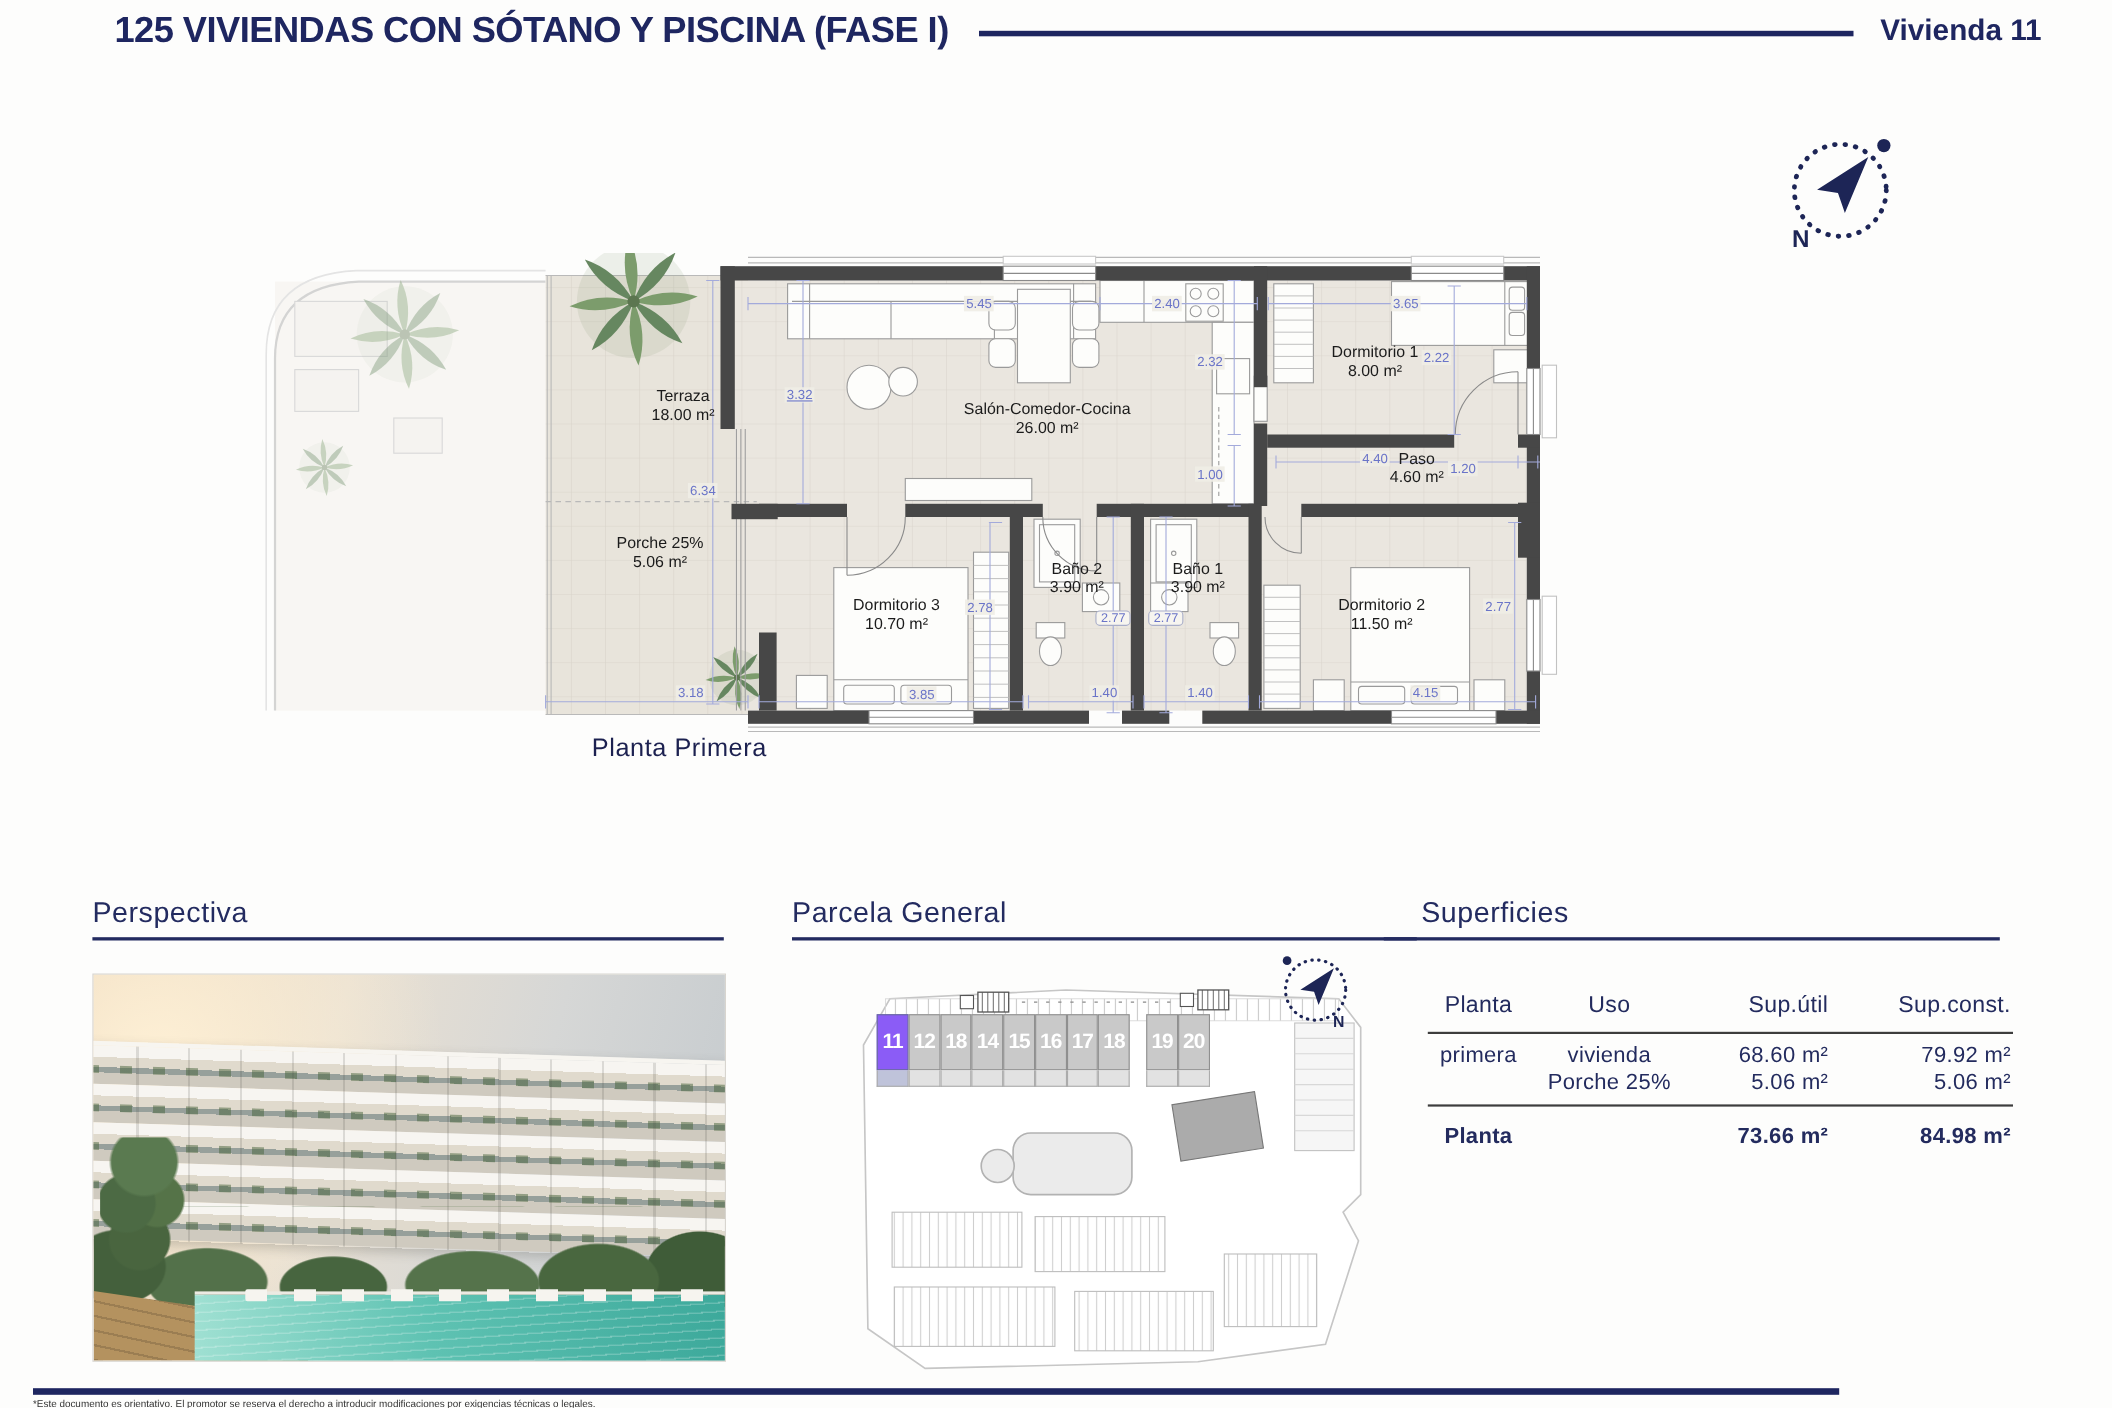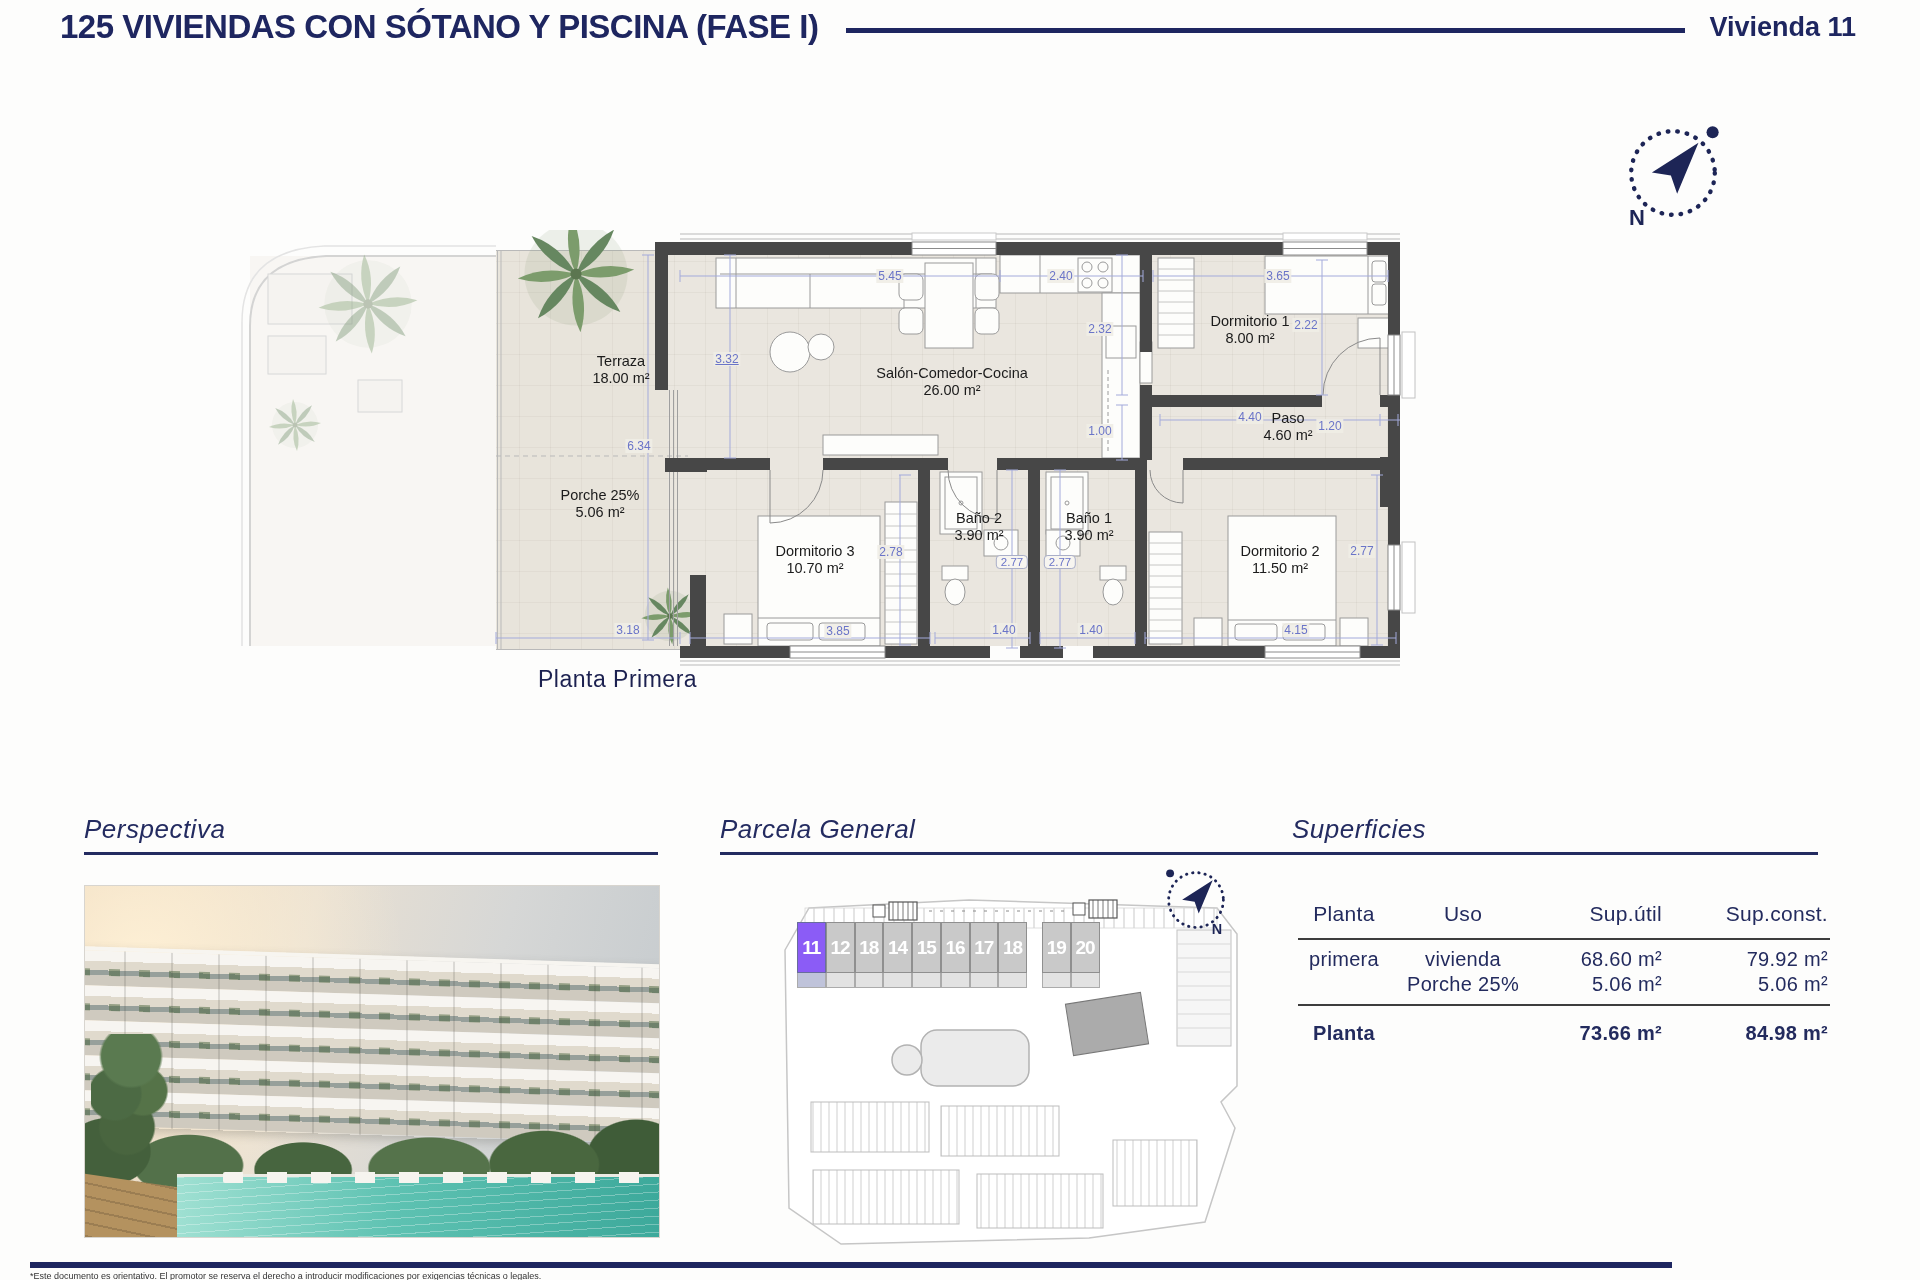--- a/index.html
+++ b/index.html
@@ -2,40 +2,40 @@
 <html><head>
 <meta charset="utf-8">
 <title>Plano Vivienda</title>
 <style>
   html,body{margin:0;padding:0;}
   body{background:#ffffff;font-family:"Liberation Sans",sans-serif;}
   .page{position:relative;width:1920px;height:1280px;background:#fdfdfc;overflow:hidden;color:#1f1f1f;}
 
   
   .header{position:absolute;left:60px;right:64px;top:8px;display:flex;align-items:center;}
-  .page-title{font-size:33px;font-weight:bold;color:#1e2660;letter-spacing:-0.5px;white-space:nowrap;}
+  .page-title{font-size:33px;font-weight:bold;color:#1e2660;letter-spacing:-0.5px;white-space:nowrap;margin-left:44px;}
   .hline{flex:1;height:5px;background:#1e2660;margin:6px 24px 0 28px;}
   .unit-label{font-size:27px;font-weight:bold;color:#1e2660;white-space:nowrap;}
 
   
   .compass{display:block;}
   .compass-header{position:absolute;left:1618px;top:118px;width:110px;height:110px;}
   .compass-parcela{position:absolute;left:440px;top:50px;width:72px;height:72px;}
 
   
   .fp{position:absolute;left:240px;top:230px;width:1210px;height:466px;}
   .fp svg{position:absolute;left:0;top:0;}
   #fp-labels{position:absolute;left:0;top:0;width:1210px;height:450px;pointer-events:none;}
   .room-label{position:absolute;transform:translate(-50%,-50%);text-align:center;font-size:14.5px;line-height:1.2;color:#1b1b1b;white-space:nowrap;}
   .dim{position:absolute;transform:translate(-50%,-50%);font-size:12px;color:#6a74c8;background:rgba(240,237,230,0.9);padding:0 2px;white-space:nowrap;}
   .dim.boxed{border:1px solid #a9aec9;background:#f7f5f0;border-radius:4px;font-size:11.5px;padding:0 4px;}
   .fp-caption{position:absolute;left:298px;top:436px;font-size:23px;color:#1c2150;letter-spacing:0.5px;}
 
   
-  .section-heading{position:absolute;left:0;top:0;font-size:26px;color:#232b60;letter-spacing:0.5px;font-style:italic;}
+  .section-heading{position:absolute;left:0;top:0;font-size:26px;color:#232b60;letter-spacing:0.5px;}
   .section-underline{position:absolute;left:0;top:38px;height:3px;background:#232b60;}
   .sec-perspectiva{position:absolute;left:84px;top:814px;width:574px;height:430px;}
   .sec-parcela{position:absolute;left:720px;top:814px;width:568px;height:450px;}
   .sec-superficies{position:absolute;left:1258px;top:814px;width:576px;height:260px;}
 
   
   .photo{position:absolute;left:0;top:71px;width:574px;height:351px;overflow:hidden;border:1px solid #d8d5cf;
     background:linear-gradient(105deg,#ead6bc,#e9e0d2 35%,#d6d7d6 65%,#c3c9cd);}
   .glow{position:absolute;inset:0;background:radial-gradient(circle at 10% 22%,rgba(255,241,214,0.95),rgba(255,241,214,0) 45%);}
   .bld{position:absolute;left:-6px;right:-6px;top:17%;height:50%;transform:skewY(1.8deg);transform-origin:left center;
@@ -317,21 +317,21 @@
           <div>10.70 m²</div>
         </div>
         <div class="room-label" style="left: 739px; top: 297px;">
           <div>Baño 2</div>
           <div>3.90 m²</div>
         </div>
         <div class="room-label" style="left: 849px; top: 297px;">
           <div>Baño 1</div>
           <div>3.90 m²</div>
         </div>
-        <div class="room-label" style="left: 1040px; top: 330px;">
+        <div class="room-label" style="left: 1016px; top: 330px;">
           <div>Dormitorio 2</div>
           <div>11.50 m²</div>
         </div>
         <span class="dim" style="left: 650px; top: 46px;">5.45</span>
         <span class="dim" style="left: 821px; top: 46px;">2.40</span>
         <span class="dim" style="left: 1038px; top: 46px;">3.65</span>
         <span class="dim" style="left: 487px; top: 129px; text-decoration: underline;">3.32</span>
         <span class="dim" style="left: 860px; top: 99px;">2.32</span>
         <span class="dim" style="left: 1066px; top: 95px;">2.22</span>
         <span class="dim" style="left: 860px; top: 201px;">1.00</span>

